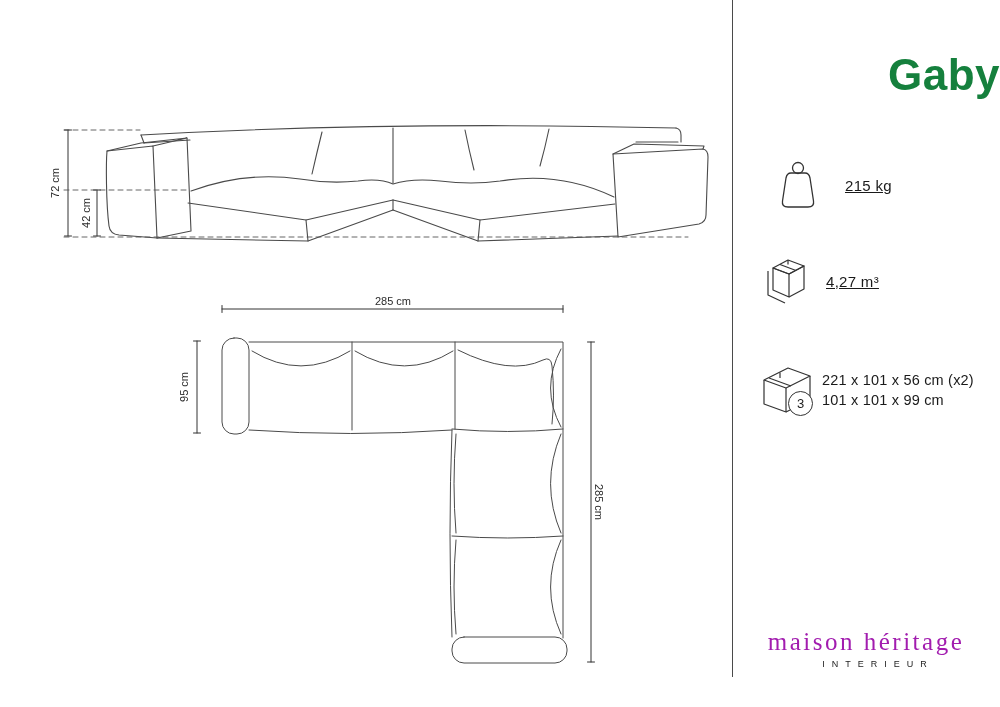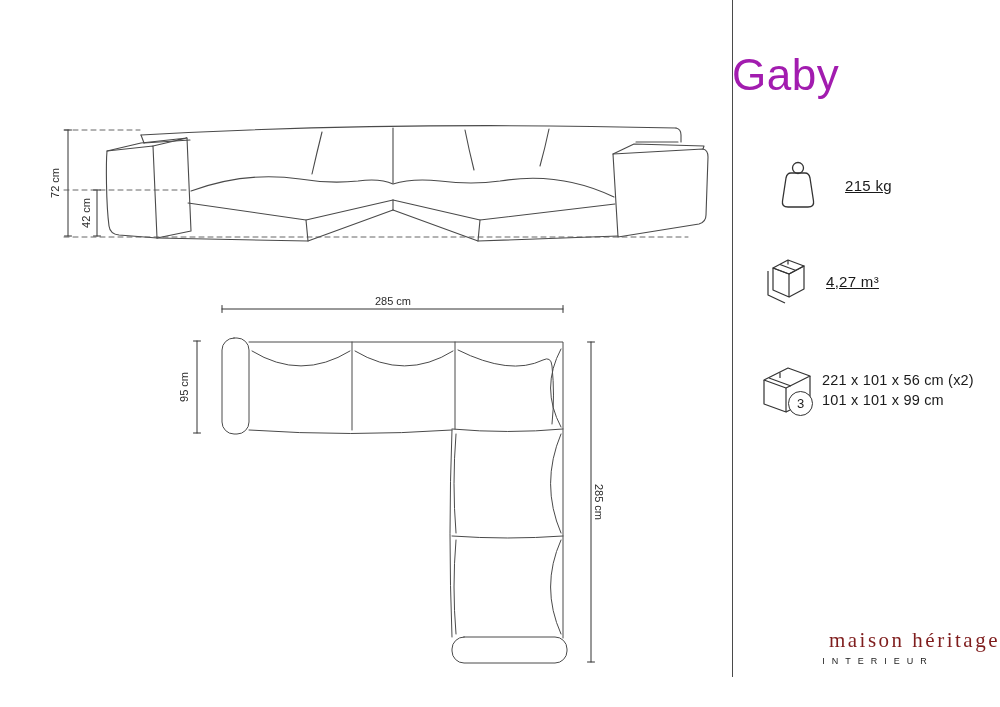--- a/index.html
+++ b/index.html
@@ -13,36 +13,36 @@
 
   .dim-label {
     position:absolute; font-size:11px; color:#2a2a2a; white-space:nowrap;
     transform:translate(-50%,-50%);
   }
   .dim-ccw { transform:translate(-50%,-50%) rotate(-90deg); }
   .dim-cw  { transform:translate(-50%,-50%) rotate(90deg); }
 
   .right-panel { position:absolute; left:732px; top:0; width:268px; height:707px; }
   .product-title {
-    position:absolute; left:0; top:50px; width:100%; text-align:left;
-    font-size:44px; font-weight:normal; letter-spacing:0.5px; color:#a21caf;
+    position:absolute; left:0; top:50px; width:100%; text-align:right;
+    font-size:44px; font-weight:bold; letter-spacing:0.5px; color:#15803d;
   }
   .spec-row { position:absolute; display:flex; align-items:center; }
   .spec-icon { flex:none; }
   .spec-text { font-size:15px; color:#1a1a1a; letter-spacing:0.3px; white-space:nowrap;text-decoration:underline; }
   .pkg-text { font-size:14.5px; line-height:20px; color:#1a1a1a; letter-spacing:0.2px; white-space:nowrap; }
   .pkg-badge {
     position:absolute; left:30px; top:29px; width:23px; height:23px;
     border:1.3px solid #333; border-radius:50%; background:#fff;
     font-size:13px; color:#222; text-align:center; line-height:23px;
   }
   .brand { position:absolute; left:0; top:628px; width:100%; text-align:center; }
   .brand-name {
-    font-family:"Liberation Serif", serif; font-size:21px; color:#7f1d1d;
-    letter-spacing:2.5px; white-space:nowrap;text-align:right;
+    font-family:"Liberation Serif", serif; font-size:25px; color:#a21caf;
+    letter-spacing:2.5px; white-space:nowrap;
   }
   .brand-sub {
     margin-top:3px; font-size:9px; color:#222; letter-spacing:7px;
     padding-left:24px; white-space:nowrap;
   }
 </style>
 </head>
 <body>
 
 <div class="canvas">

